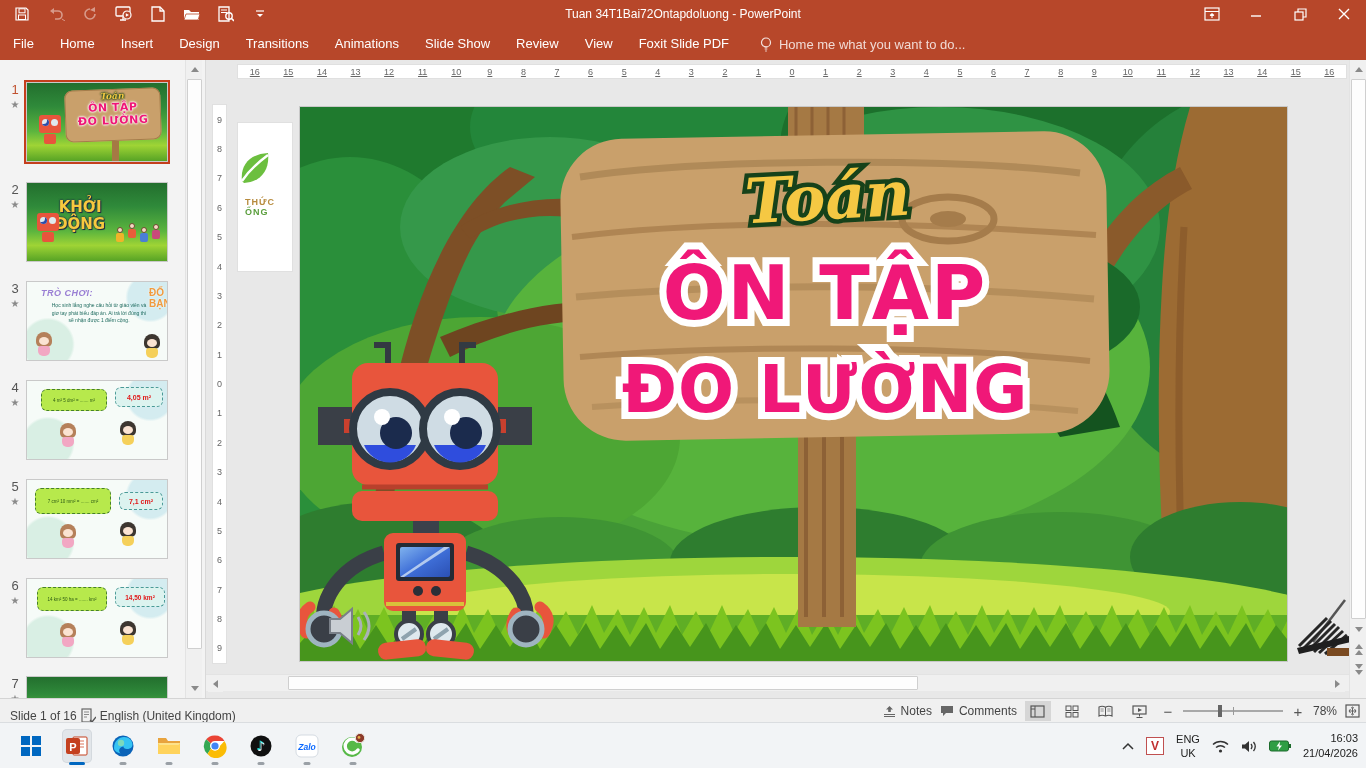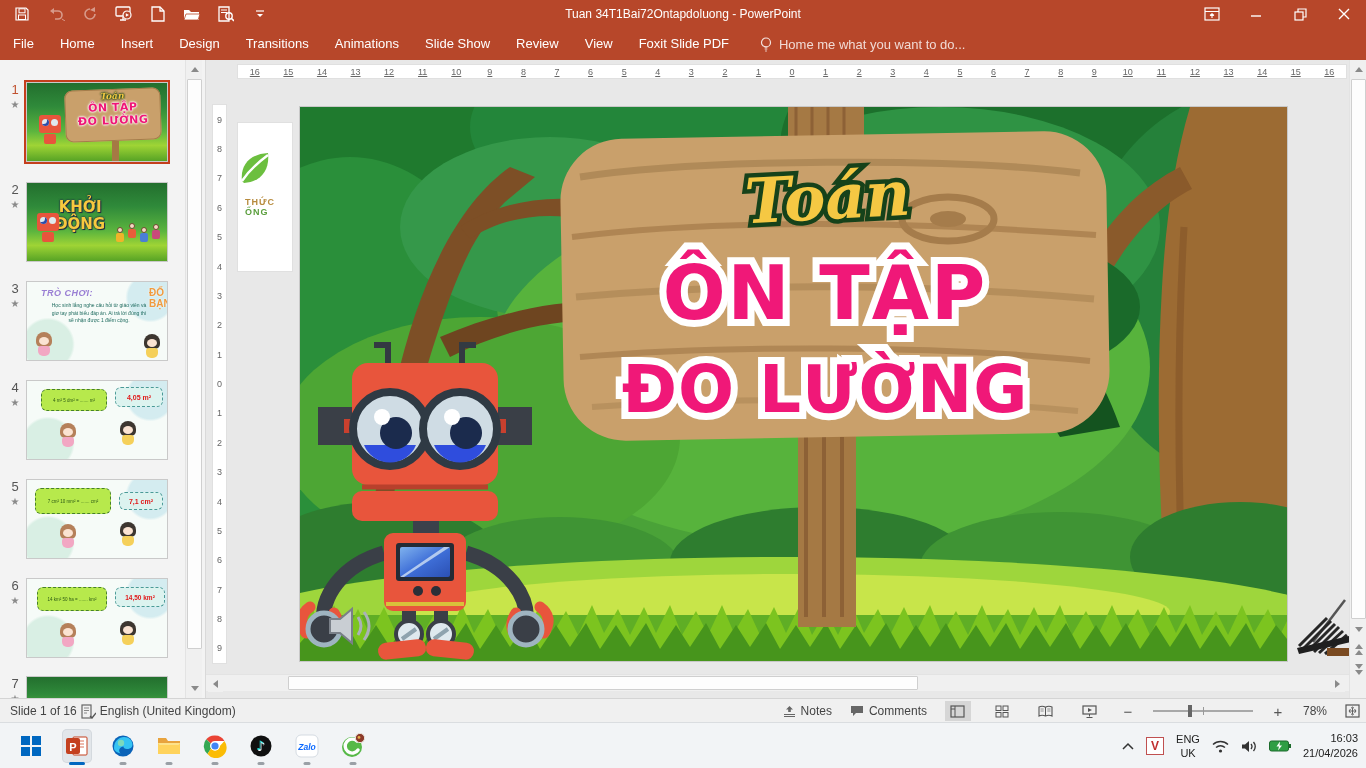--- a/index.html
+++ b/index.html
@@ -82,22 +82,22 @@
 
   
   .logo-card { position:absolute; left:238px; top:63px; width:54px; height:148px; background:#fff; box-shadow:0 0 0 1px #e0e0e0; overflow:hidden; }
   .logo-card .leaf { margin:28px auto 6px auto; width:34px; height:36px; }
   .logo-line1 { text-align:left; padding-left:7px; font-size:9px; font-weight:bold; color:#b78b3e; letter-spacing:1px; }
   .logo-line2 { text-align:left; padding-left:7px; font-size:9px; font-weight:bold; color:#5a9e3c; letter-spacing:1px; }
   .rake { position:absolute; left:1293px; top:538px; width:60px; height:62px; }
 
   
   .statusbar { position:absolute; left:0; top:698px; width:1366px; height:24px; background:#f0f0f0; border-top:1px solid #d4d4d4; font-size:12px; color:#444; }
-  .sb-left { position:absolute; left:10px; top:0; height:24px; display:flex; align-items:center; gap:4px; }
-  .sb-right { position:absolute; right:6px; top:0; height:24px; display:flex; align-items:center; gap:18px; }
+  .sb-left { position:absolute; left:10px; top:0; height:24px; display:flex; align-items:flex-end; gap:4px; }
+  .sb-right { position:absolute; right:6px; top:0; height:24px; display:flex; align-items:center; gap:8px; }
   .sb-item { display:flex; align-items:center; gap:5px; }
   .viewbtn { width:26px; height:20px; display:flex; align-items:center; justify-content:center; }
   .viewbtn.active { background:#d6d6d6; }
   .zoomtrack { position:relative; width:100px; height:2px; background:#a8a8a8; }
   .zoomtrack .zthumb { position:absolute; left:35px; top:-5px; width:4px; height:12px; background:#666; }
   .zoomtrack .zmid { position:absolute; left:50px; top:-3px; width:1px; height:8px; background:#999; }
   .zbtn { font-size:15px; color:#555; width:14px; text-align:center; }
 
   
   .taskbar { position:absolute; left:0; top:722px; width:1366px; height:46px; background:#f2f4f6; border-top:1px solid #dadde0; }

